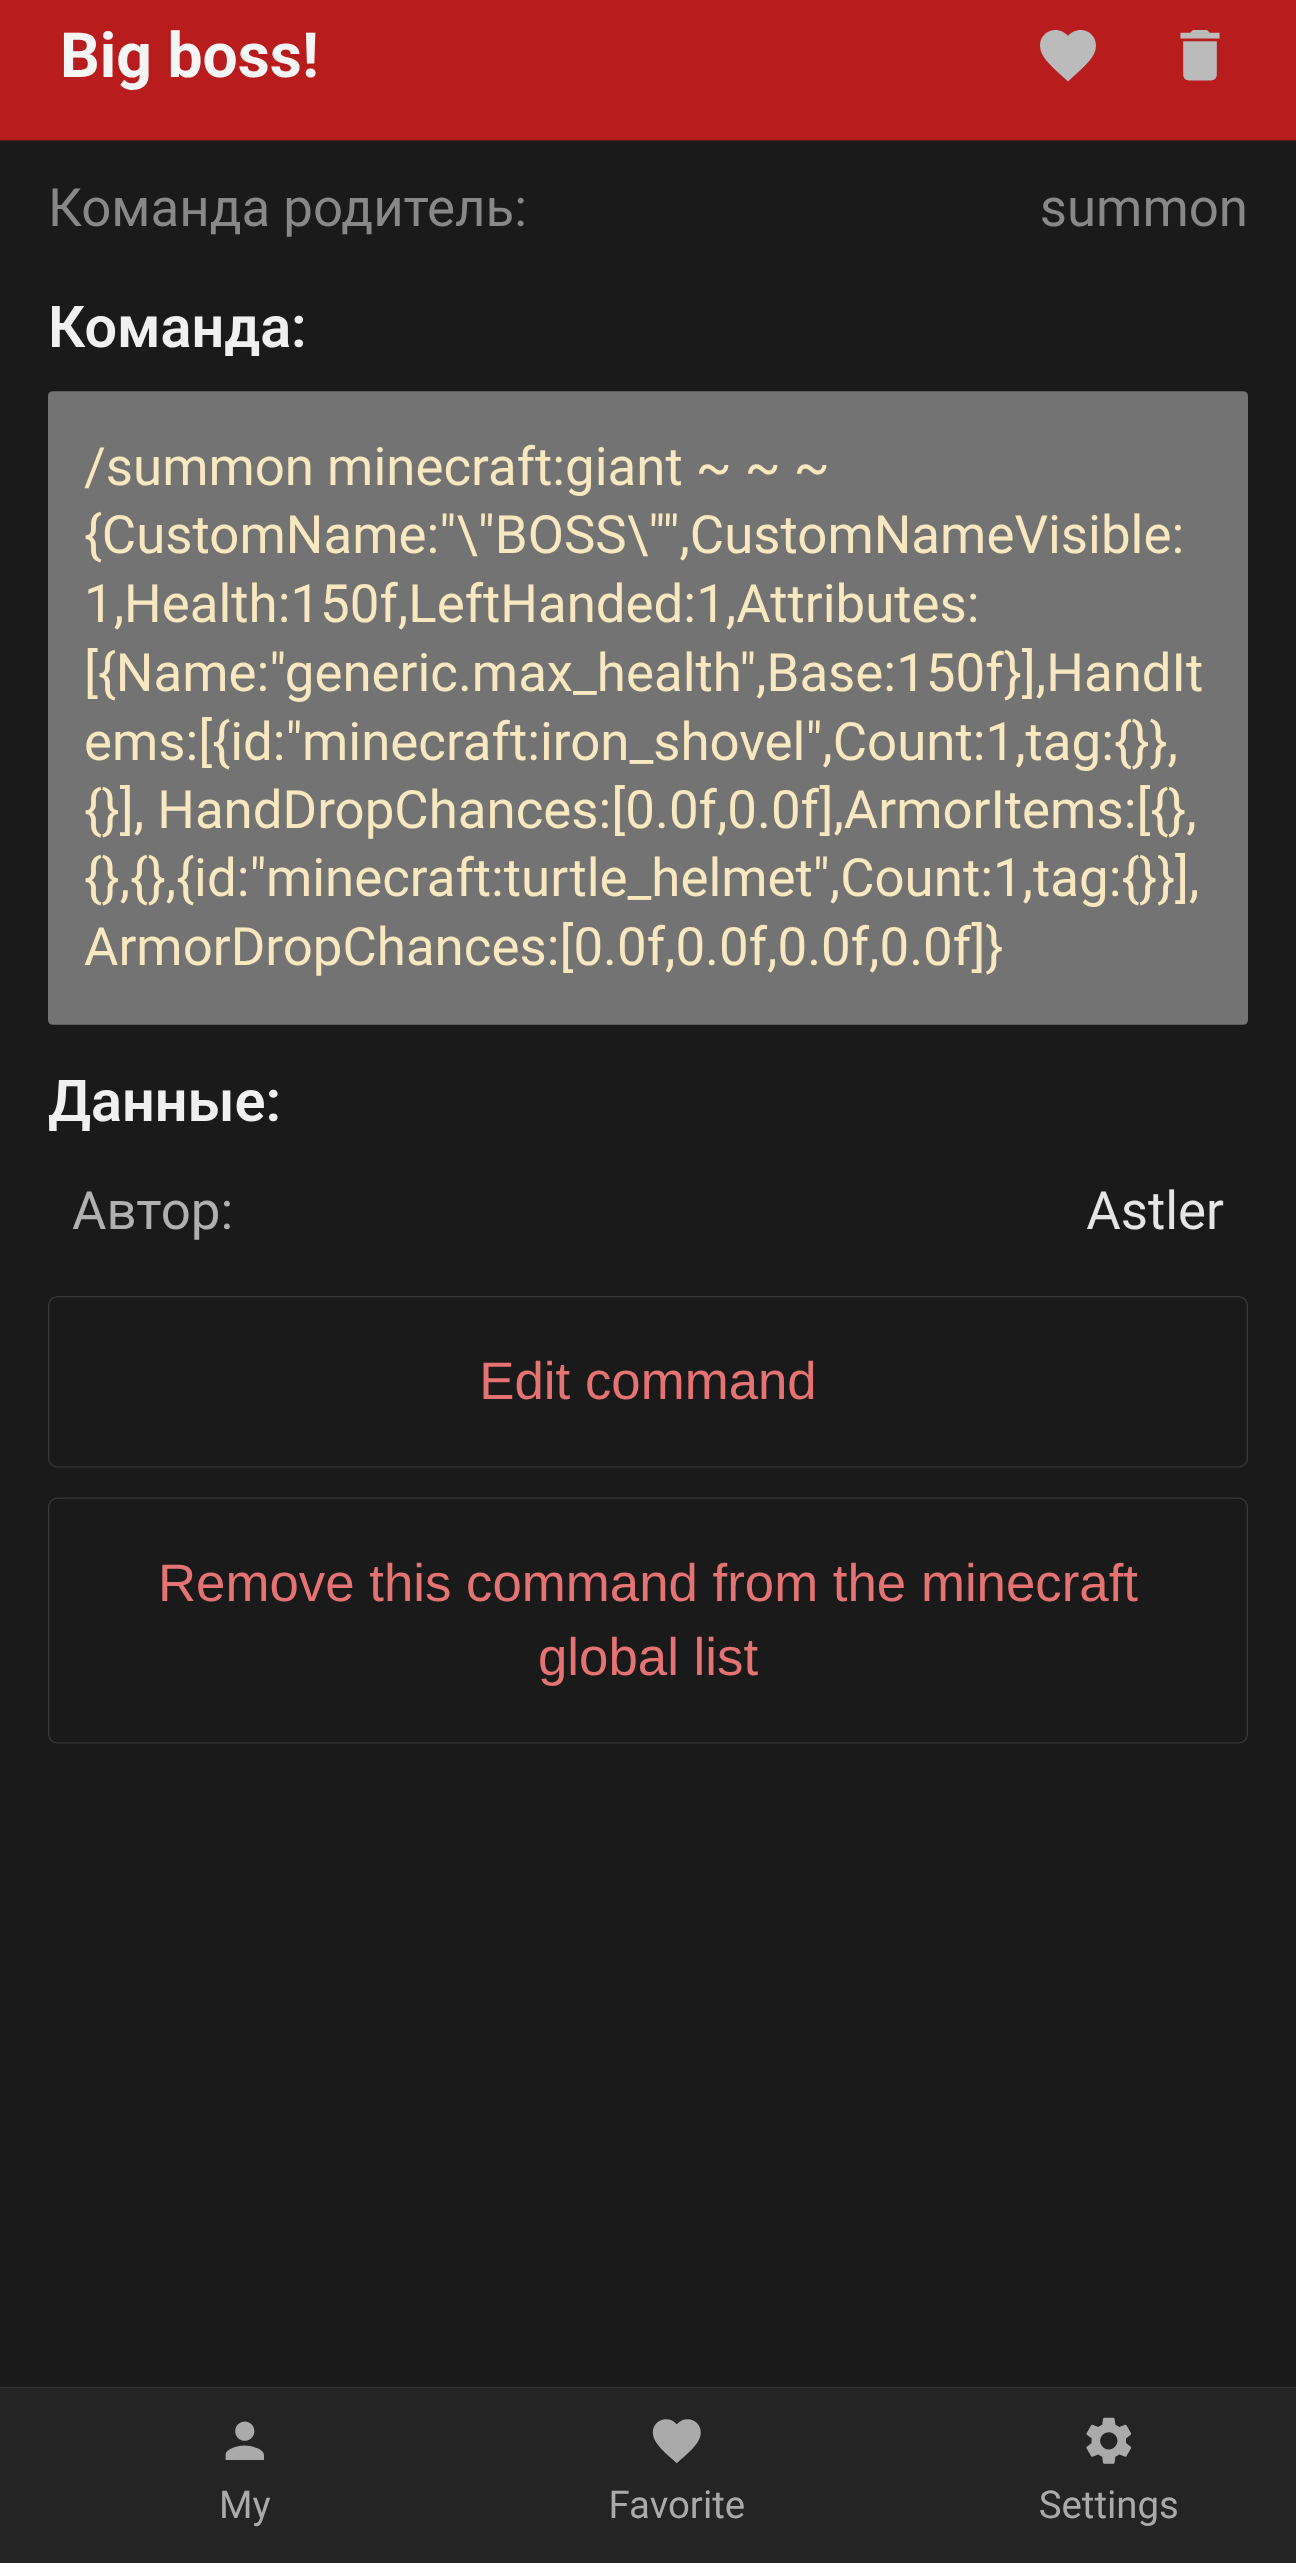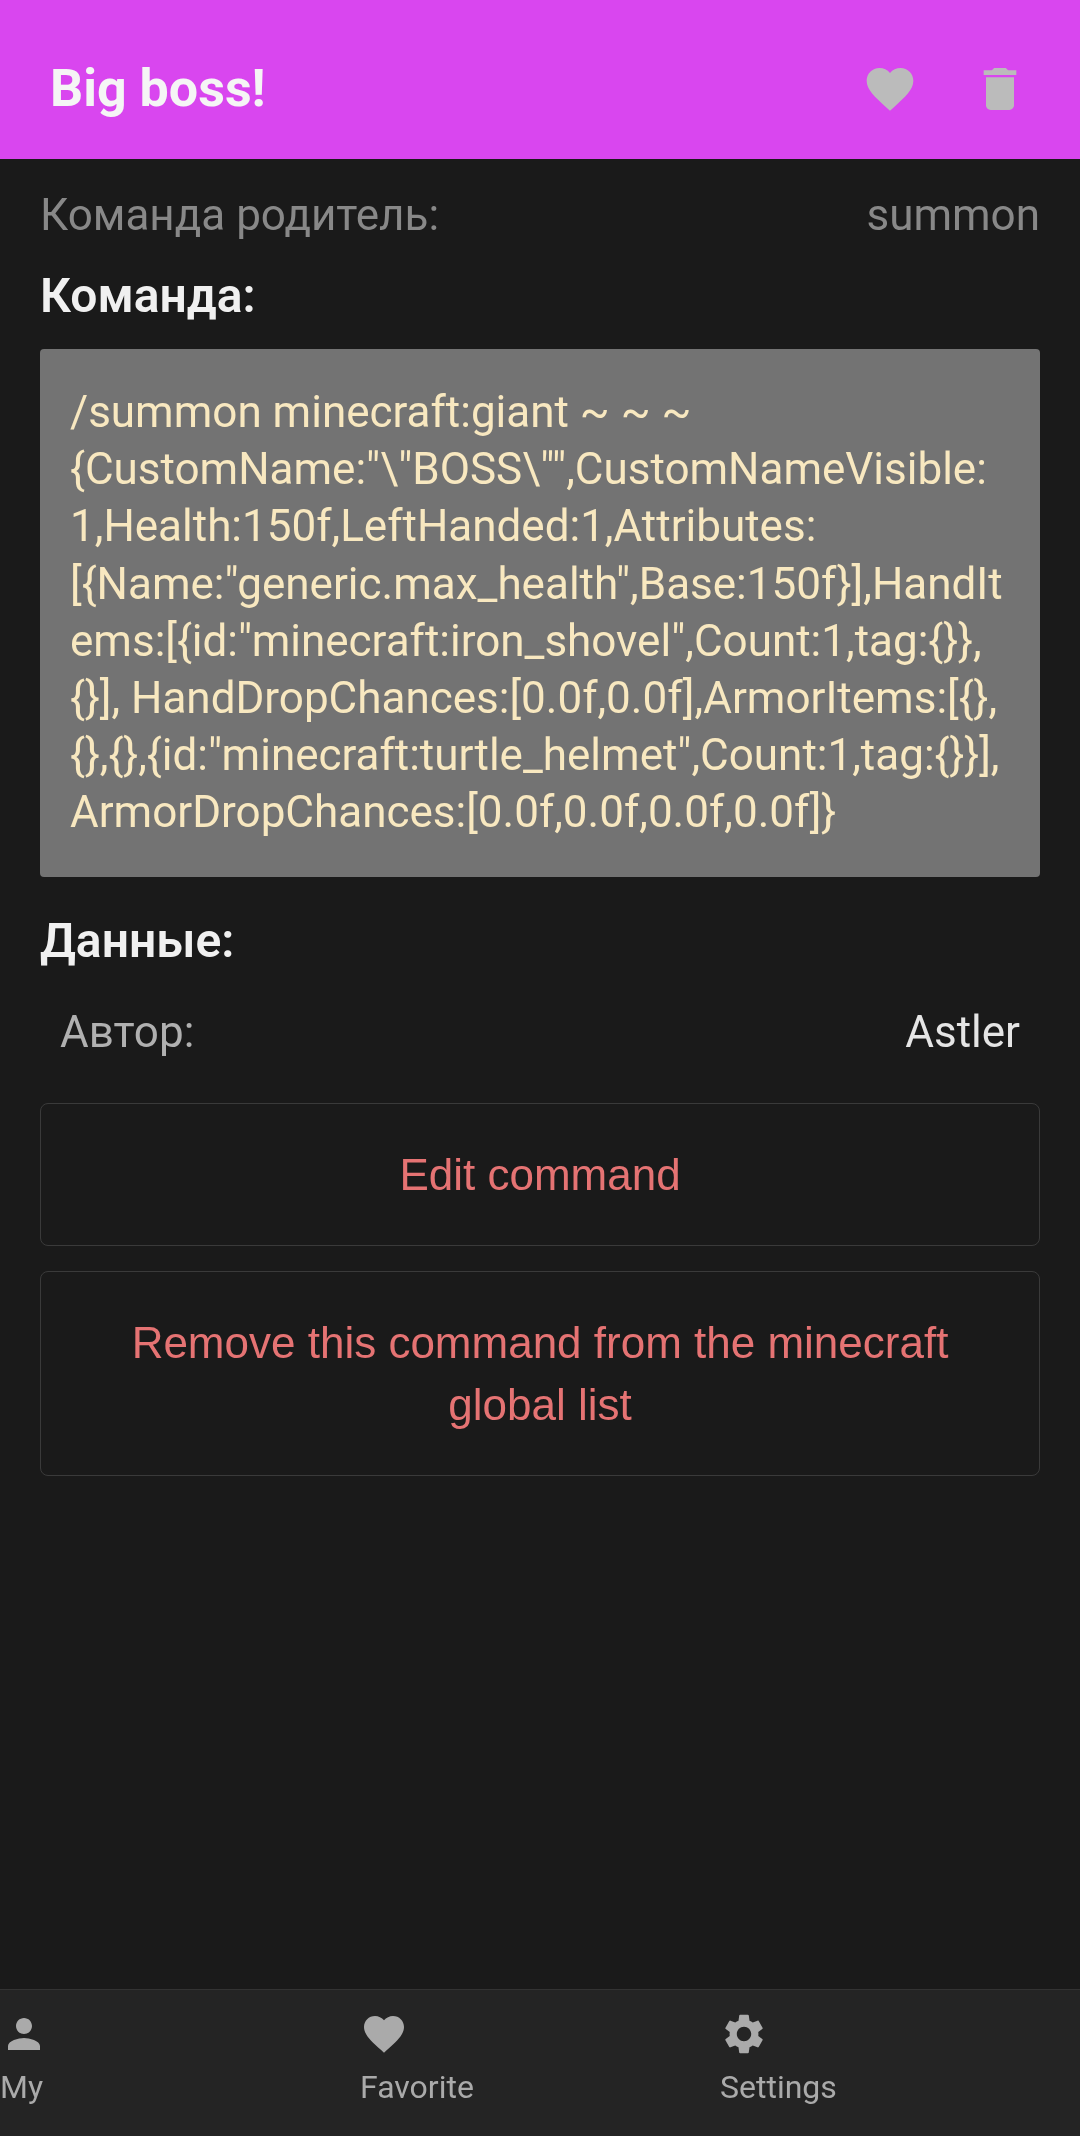--- a/index.html
+++ b/index.html
@@ -12,23 +12,23 @@
       height: 2136px;
       background: #1a1a1a;
       font-family: -apple-system, BlinkMacSystemFont, 'Segoe UI', Roboto, sans-serif;
       color: #e0e0e0;
       display: flex;
       flex-direction: column;
       overflow: hidden;
     }
     .header {
       display: flex;
-      align-items: flex-end;
-      padding: 58px 50px 40px 50px;
-      background: #d946ef;
+      align-items: flex-start;
+      padding: 16px 50px 40px 50px;
+      background: #b91c1c;
     }
     .header-title {
       font-size: 52px;
       font-weight: 700;
       color: #f5f5f5;
       flex: 1;
     }
     .header-icons {
       display: flex;
       gap: 50px;
@@ -44,21 +44,21 @@
     .content {
       flex: 1;
       padding: 30px 40px;
       overflow-y: auto;
     }
     .parent-row {
       display: flex;
       justify-content: space-between;
       font-size: 44px;
       color: #888;
-      margin-bottom: 26px;
+      margin-bottom: 45px;
     }
     .section-label {
       font-size: 48px;
       font-weight: 600;
       color: #f0f0f0;
       margin-bottom: 25px;
     }
     .command-box {
       background: #737373;
       border-radius: 4px;
@@ -98,22 +98,24 @@
     .bottom-nav {
       display: flex;
       background: #242424;
       border-top: 1px solid #333;
       padding: 20px 0 30px 0;
     }
     .nav-item {
       flex: 1;
       display: flex;
       flex-direction: column;
+      align-items: center;
       gap: 10px;
       cursor: pointer;
+      margin-left: 48px;
     }
     .nav-icon {
       width: 48px;
       height: 48px;
       display: flex;
       align-items: center;
       justify-content: center;
     }
     .nav-label {
       font-size: 32px;

